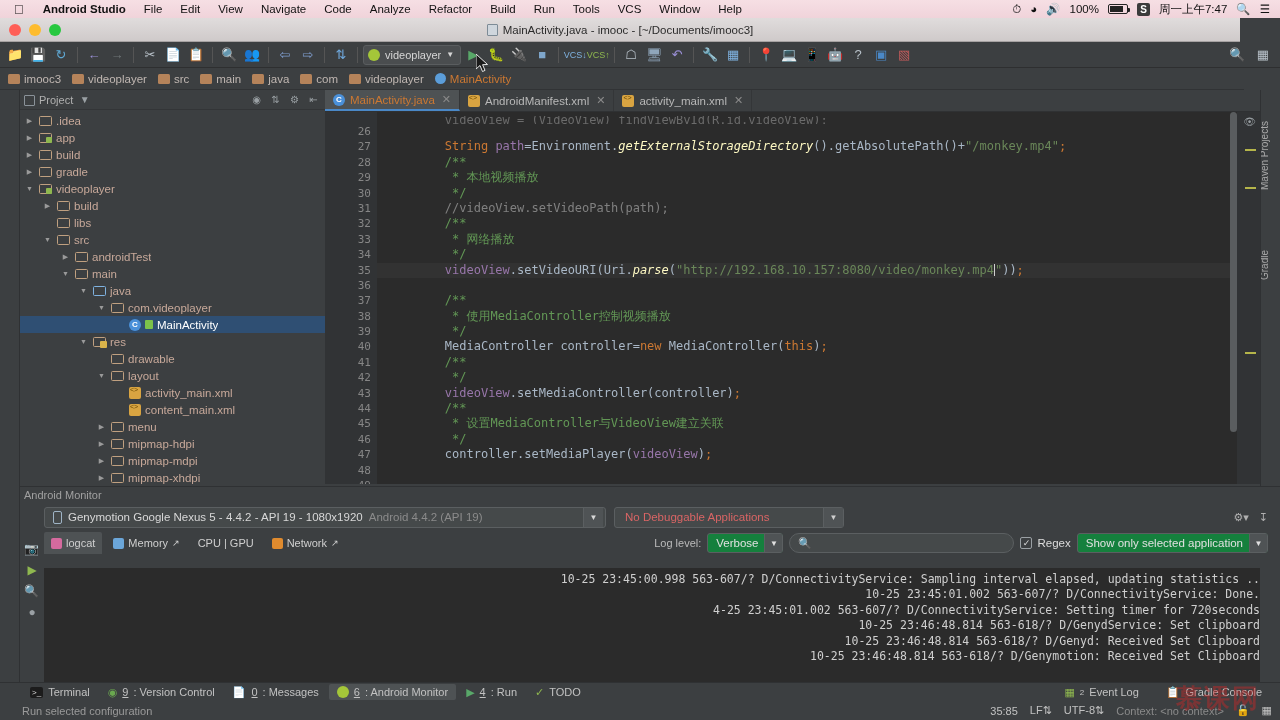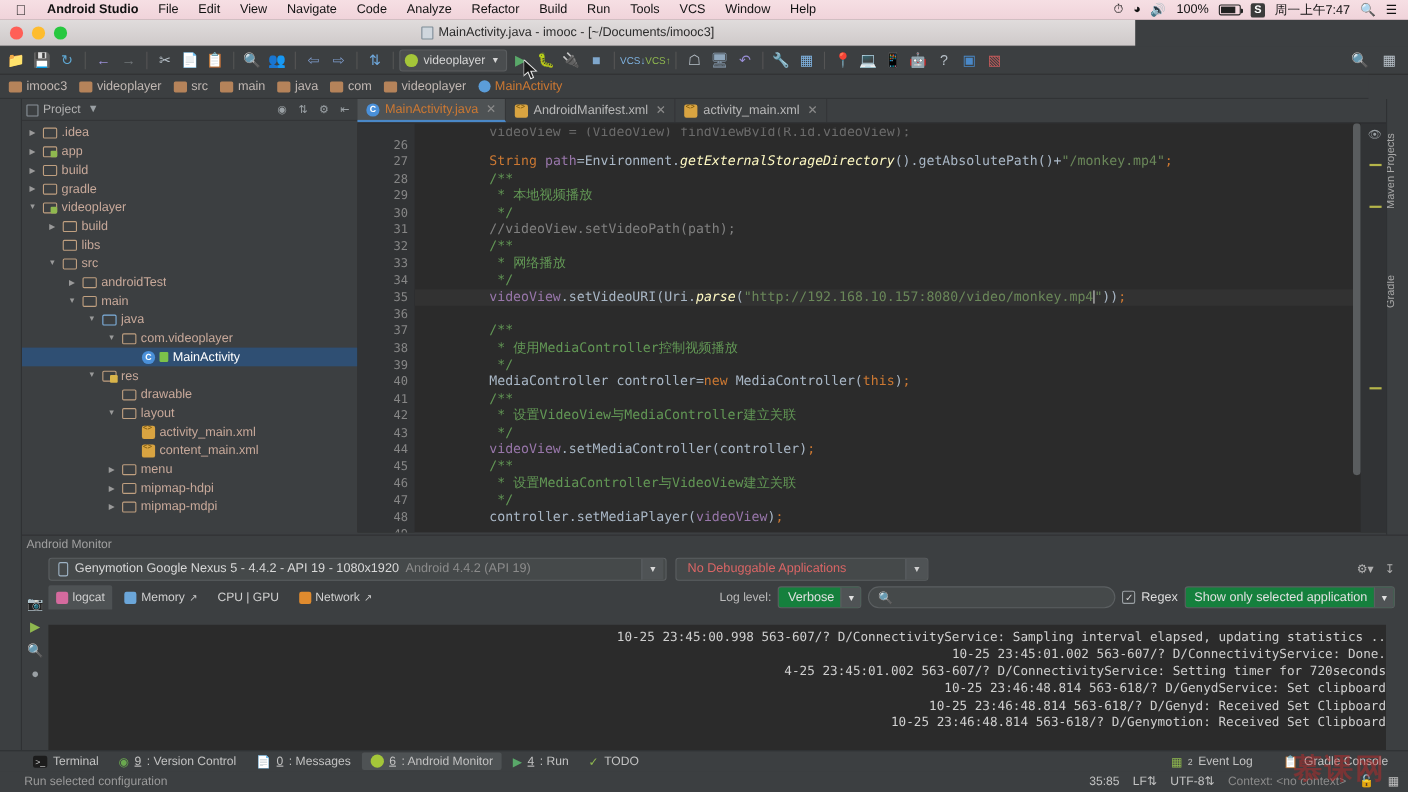--- a/index.html
+++ b/index.html
@@ -23,21 +23,21 @@
   .macbar .mi.bold { font-weight:bold; }
   .macbar .right { margin-left:auto; display:flex; align-items:center; gap:9px; padding-right:4px;}
   .macbar .right .it { display:flex; align-items:center; }
   .batt { display:inline-block; width:20px; height:10px; border:1.3px solid #222; border-radius:2px; position:relative; }
   .batt:after{content:"";position:absolute;right:-3px;top:2.5px;width:2px;height:4px;background:#222;border-radius:0 1px 1px 0;}
   .batt i{position:absolute;left:1px;top:1px;bottom:1px;width:70%;background:#222;display:block;}
   .sgreen{display:inline-block;width:13px;height:13px;background:#3b3b3b;color:#fff;border-radius:2px;font-size:10px;text-align:center;line-height:13px;font-weight:bold;}
 
   
   .titlebar {
-    position:absolute; left:0; top:18px; width:1032px; height:24px;
+    position:absolute; left:0; top:18px; width:1240px; height:24px;
     background:linear-gradient(#e0dcdc,#cfcaca);
     border-bottom:1px solid #a6a2a2;
     display:flex; align-items:center;
   }
   .traffic { display:flex; gap:8px; padding-left:9px; }
   .dot { width:12px;height:12px;border-radius:50%; }
   .dot.r{background:#ff5f57;} .dot.y{background:#febc2e;} .dot.g{background:#28c840;}
   .wintitle{ position:absolute; left:0; right:0; text-align:center; color:#2b2b2b; font-size:11.5px; display:flex; align-items:center; justify-content:center; gap:5px;}
   .winicon{width:11px;height:12px;background:#cfd6dd;border:1px solid #7d8b96;border-radius:1px;display:inline-block;}
 
@@ -436,20 +436,25 @@
         <div class="row" style="padding-left: 76px;">
           <span class="arrow">▶</span>
           <span class="fld"></span>
           <span class="lbl">mipmap-hdpi</span>
         </div>
         <div class="row" style="padding-left: 76px;">
           <span class="arrow">▶</span>
           <span class="fld"></span>
           <span class="lbl">mipmap-mdpi</span>
         </div>
+        <div class="row" style="padding-left: 76px;">
+          <span class="arrow">▶</span>
+          <span class="fld"></span>
+          <span class="lbl">mipmap-xhdpi</span>
+        </div>
       </div>
   </div>
 
   <div class="edtabs">
     <div class="etab active">
       <span class="clsic">C</span>
       <span>MainActivity.java</span>
       <span class="x">✕</span>
     </div>
     <div class="etab">
@@ -503,21 +508,20 @@
         <div class="cl">        <span class="cmtdoc">/**</span></div>
         <div class="cl">         <span class="cmtdoc">* 网络播放</span></div>
         <div class="cl">         <span class="cmtdoc">*/</span></div>
         <div class="cl hl">        <span class="vv">videoView</span>.<span class="pl">setVideoURI</span>(Uri.<span class="fn ital">parse</span>(<span class="str">"http://192.168.10.157:8080/video/monkey.mp4</span><span class="caret-bar"></span><span class="str">"</span>))<span class="semi">;</span></div>
         <div class="cl">&nbsp;</div>
         <div class="cl">        <span class="cmtdoc">/**</span></div>
         <div class="cl">         <span class="cmtdoc">* 使用MediaController控制视频播放</span></div>
         <div class="cl">         <span class="cmtdoc">*/</span></div>
         <div class="cl">        MediaController controller=<span class="kw">new</span> MediaController(<span class="kw">this</span>)<span class="semi">;</span></div>
         <div class="cl">        <span class="cmtdoc">/**</span></div>
-        <div class="cl">         <span class="cmtdoc">* 设置VideoView与MediaController建立关联</span></div>
         <div class="cl">         <span class="cmtdoc">*/</span></div>
         <div class="cl">        <span class="vv">videoView</span>.<span class="pl">setMediaController</span>(controller)<span class="semi">;</span></div>
         <div class="cl">        <span class="cmtdoc">/**</span></div>
         <div class="cl">         <span class="cmtdoc">* 设置MediaController与VideoView建立关联</span></div>
         <div class="cl">         <span class="cmtdoc">*/</span></div>
         <div class="cl">        controller.<span class="pl">setMediaPlayer</span>(<span class="vv">videoView</span>)<span class="semi">;</span></div>
         <div class="cl">&nbsp;</div>
       </div>
     <div class="vsbar"></div>
     <div class="scrollmarks">

